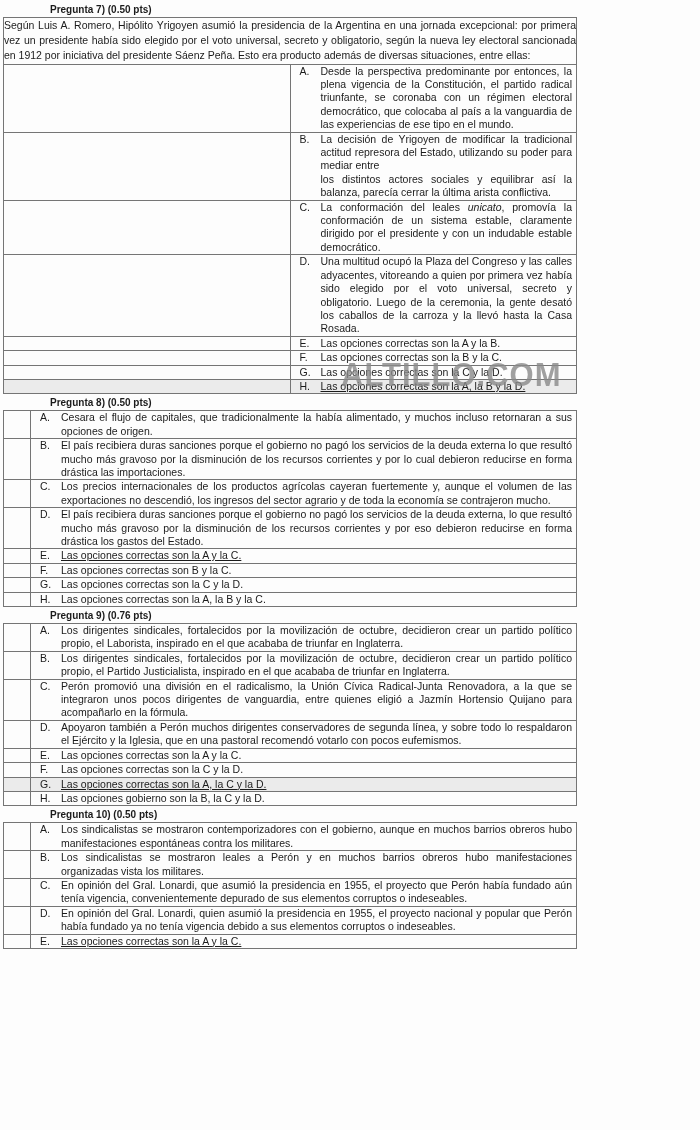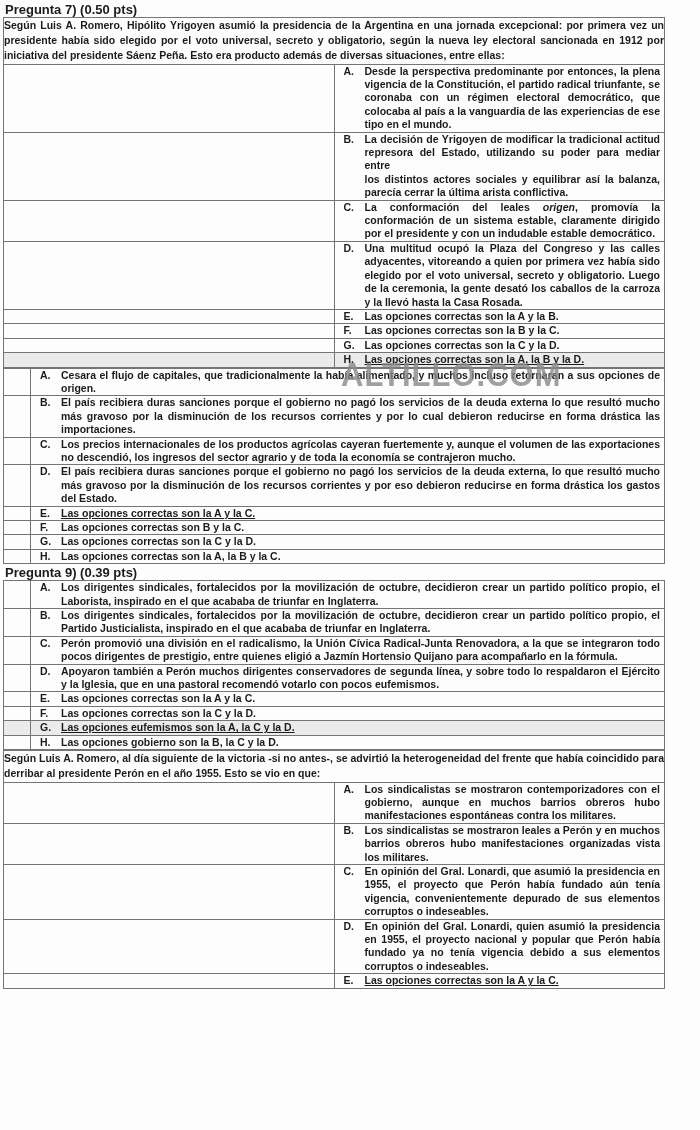--- a/index.html
+++ b/index.html
@@ -2,22 +2,22 @@
 <html><head>
 <meta charset="utf-8">
 <style>
   html,body{margin:0;padding:0;}
   body{
     width:700px;height:1130px;overflow:hidden;position:relative;
     background:#fdfdfd;color:#1b1b1b;
     font-family:"Liberation Sans",sans-serif;font-size:10.5px;
   }
   .page{padding:1px 2px 0 3px;}
-  .q-header{font-weight:bold;font-size:13px;line-height:13px;padding:2px 0 1px 2px;}
-  table.q{border-collapse:collapse;width:662px;table-layout:fixed;font-weight:bold;}
+  .q-header{font-weight:bold;font-size:10px;line-height:13px;padding:2px 0 1px 2px;margin-left:45px;}
+  table.q{border-collapse:collapse;width:574px;table-layout:fixed;}
   table.q td{border:1px solid #757575;vertical-align:top;padding:0;}
   td.intro{padding:1px 4px 2px 4px;text-align:justify;line-height:15.2px;}
   td.mark{width:26px;}
   .optline{display:flex;line-height:13.4px;padding:0 2px 0 9px;}
   .letter{flex:0 0 21px;width:21px;}
   .otext{flex:1;text-align:justify;padding-right:2px;}
   .ans{text-decoration:underline;}
   tr.hl{background:#ebebeb;}
   .preline{white-space:pre-line;}
   .watermark{
@@ -57,21 +57,21 @@
         <span class="otext preline">La decisión de Yrigoyen de modificar la tradicional actitud represora del Estado, utilizando su poder para mediar entre
 los distintos actores sociales y equilibrar así la balanza, parecía cerrar la última arista conflictiva.</span>
       </div>
           </td>
     </tr>
     <tr>
       <td class="mark"></td>
       <td>
             <div class="optline">
         <span class="letter">C.</span>
-        <span class="otext"><span>La conformación del leales </span><i>origen</i><span>, promovía la conformación de un sistema estable, claramente dirigido por el presidente y con un indudable estable democrático.</span></span>
+        <span class="otext"><span>La conformación del leales </span><i>unicato</i><span>, promovía la conformación de un sistema estable, claramente dirigido por el presidente y con un indudable estable democrático.</span></span>
       </div>
           </td>
     </tr>
     <tr>
       <td class="mark"></td>
       <td>
             <div class="optline">
         <span class="letter">D.</span>
         <span class="otext">Una multitud ocupó la Plaza del Congreso y las calles adyacentes, vitoreando a quien por primera vez había sido elegido por el voto universal, secreto y obligatorio. Luego de la ceremonia, la gente desató los caballos de la carroza y la llevó hasta la Casa Rosada.</span>
       </div>
@@ -109,20 +109,21 @@
       <td>
             <div class="optline">
         <span class="letter">H.</span>
         <span class="otext ans">Las opciones correctas son la A, la B y la D.</span>
       </div>
           </td>
     </tr>
   </tbody>
     </table>
 
+  <div class="q-header">Pregunta 8) (0.50 pts)</div>
   <table class="q">
     <tbody>
     <tr>
       <td class="mark"></td>
       <td>
             <div class="optline">
         <span class="letter">A.</span>
         <span class="otext">Cesara el flujo de capitales, que tradicionalmente la había alimentado, y muchos incluso retornaran a sus opciones de origen.</span>
       </div>
           </td>
@@ -186,21 +187,21 @@
       <td>
             <div class="optline">
         <span class="letter">H.</span>
         <span class="otext">Las opciones correctas son la A, la B y la C.</span>
       </div>
           </td>
     </tr>
   </tbody>
     </table>
 
-  <div class="q-header">Pregunta 9) (0.39 pts)</div>
+  <div class="q-header">Pregunta 9) (0.76 pts)</div>
   <table class="q">
     <tbody>
     <tr>
       <td class="mark"></td>
       <td>
             <div class="optline">
         <span class="letter">A.</span>
         <span class="otext">Los dirigentes sindicales, fortalecidos por la movilización de octubre, decidieron crear un partido político propio, el Laborista, inspirado en el que acababa de triunfar en Inglaterra.</span>
       </div>
           </td>
@@ -212,21 +213,21 @@
         <span class="letter">B.</span>
         <span class="otext">Los dirigentes sindicales, fortalecidos por la movilización de octubre, decidieron crear un partido político propio, el Partido Justicialista, inspirado en el que acababa de triunfar en Inglaterra.</span>
       </div>
           </td>
     </tr>
     <tr>
       <td class="mark"></td>
       <td>
             <div class="optline">
         <span class="letter">C.</span>
-        <span class="otext">Perón promovió una división en el radicalismo, la Unión Cívica Radical-Junta Renovadora, a la que se integraron todo pocos dirigentes de prestigio, entre quienes eligió a Jazmín Hortensio Quijano para acompañarlo en la fórmula.</span>
+        <span class="otext">Perón promovió una división en el radicalismo, la Unión Cívica Radical-Junta Renovadora, a la que se integraron unos pocos dirigentes de vanguardia, entre quienes eligió a Jazmín Hortensio Quijano para acompañarlo en la fórmula.</span>
       </div>
           </td>
     </tr>
     <tr>
       <td class="mark"></td>
       <td>
             <div class="optline">
         <span class="letter">D.</span>
         <span class="otext">Apoyaron también a Perón muchos dirigentes conservadores de segunda línea, y sobre todo lo respaldaron el Ejército y la Iglesia, que en una pastoral recomendó votarlo con pocos eufemismos.</span>
       </div>
@@ -248,41 +249,39 @@
         <span class="letter">F.</span>
         <span class="otext">Las opciones correctas son la C y la D.</span>
       </div>
           </td>
     </tr>
     <tr class="hl">
       <td class="mark"></td>
       <td>
             <div class="optline">
         <span class="letter">G.</span>
-        <span class="otext ans">Las opciones eufemismos son la A, la C y la D.</span>
+        <span class="otext ans">Las opciones correctas son la A, la C y la D.</span>
       </div>
           </td>
     </tr>
     <tr>
       <td class="mark"></td>
       <td>
             <div class="optline">
         <span class="letter">H.</span>
         <span class="otext">Las opciones gobierno son la B, la C y la D.</span>
       </div>
           </td>
     </tr>
   </tbody>
     </table>
 
+  <div class="q-header">Pregunta 10) (0.50 pts)</div>
   <table class="q">
     <tbody>
-        <tr>
-      <td class="intro" colspan="2">Según Luis A. Romero, al día siguiente de la victoria -si no antes-, se advirtió la heterogeneidad del frente que había coincidido para derribar al presidente Perón en el año 1955. Esto se vio en que:</td>
-    </tr>
     <tr>
       <td class="mark"></td>
       <td>
             <div class="optline">
         <span class="letter">A.</span>
         <span class="otext">Los sindicalistas se mostraron contemporizadores con el gobierno, aunque en muchos barrios obreros hubo manifestaciones espontáneas contra los militares.</span>
       </div>
           </td>
     </tr>
     <tr>

